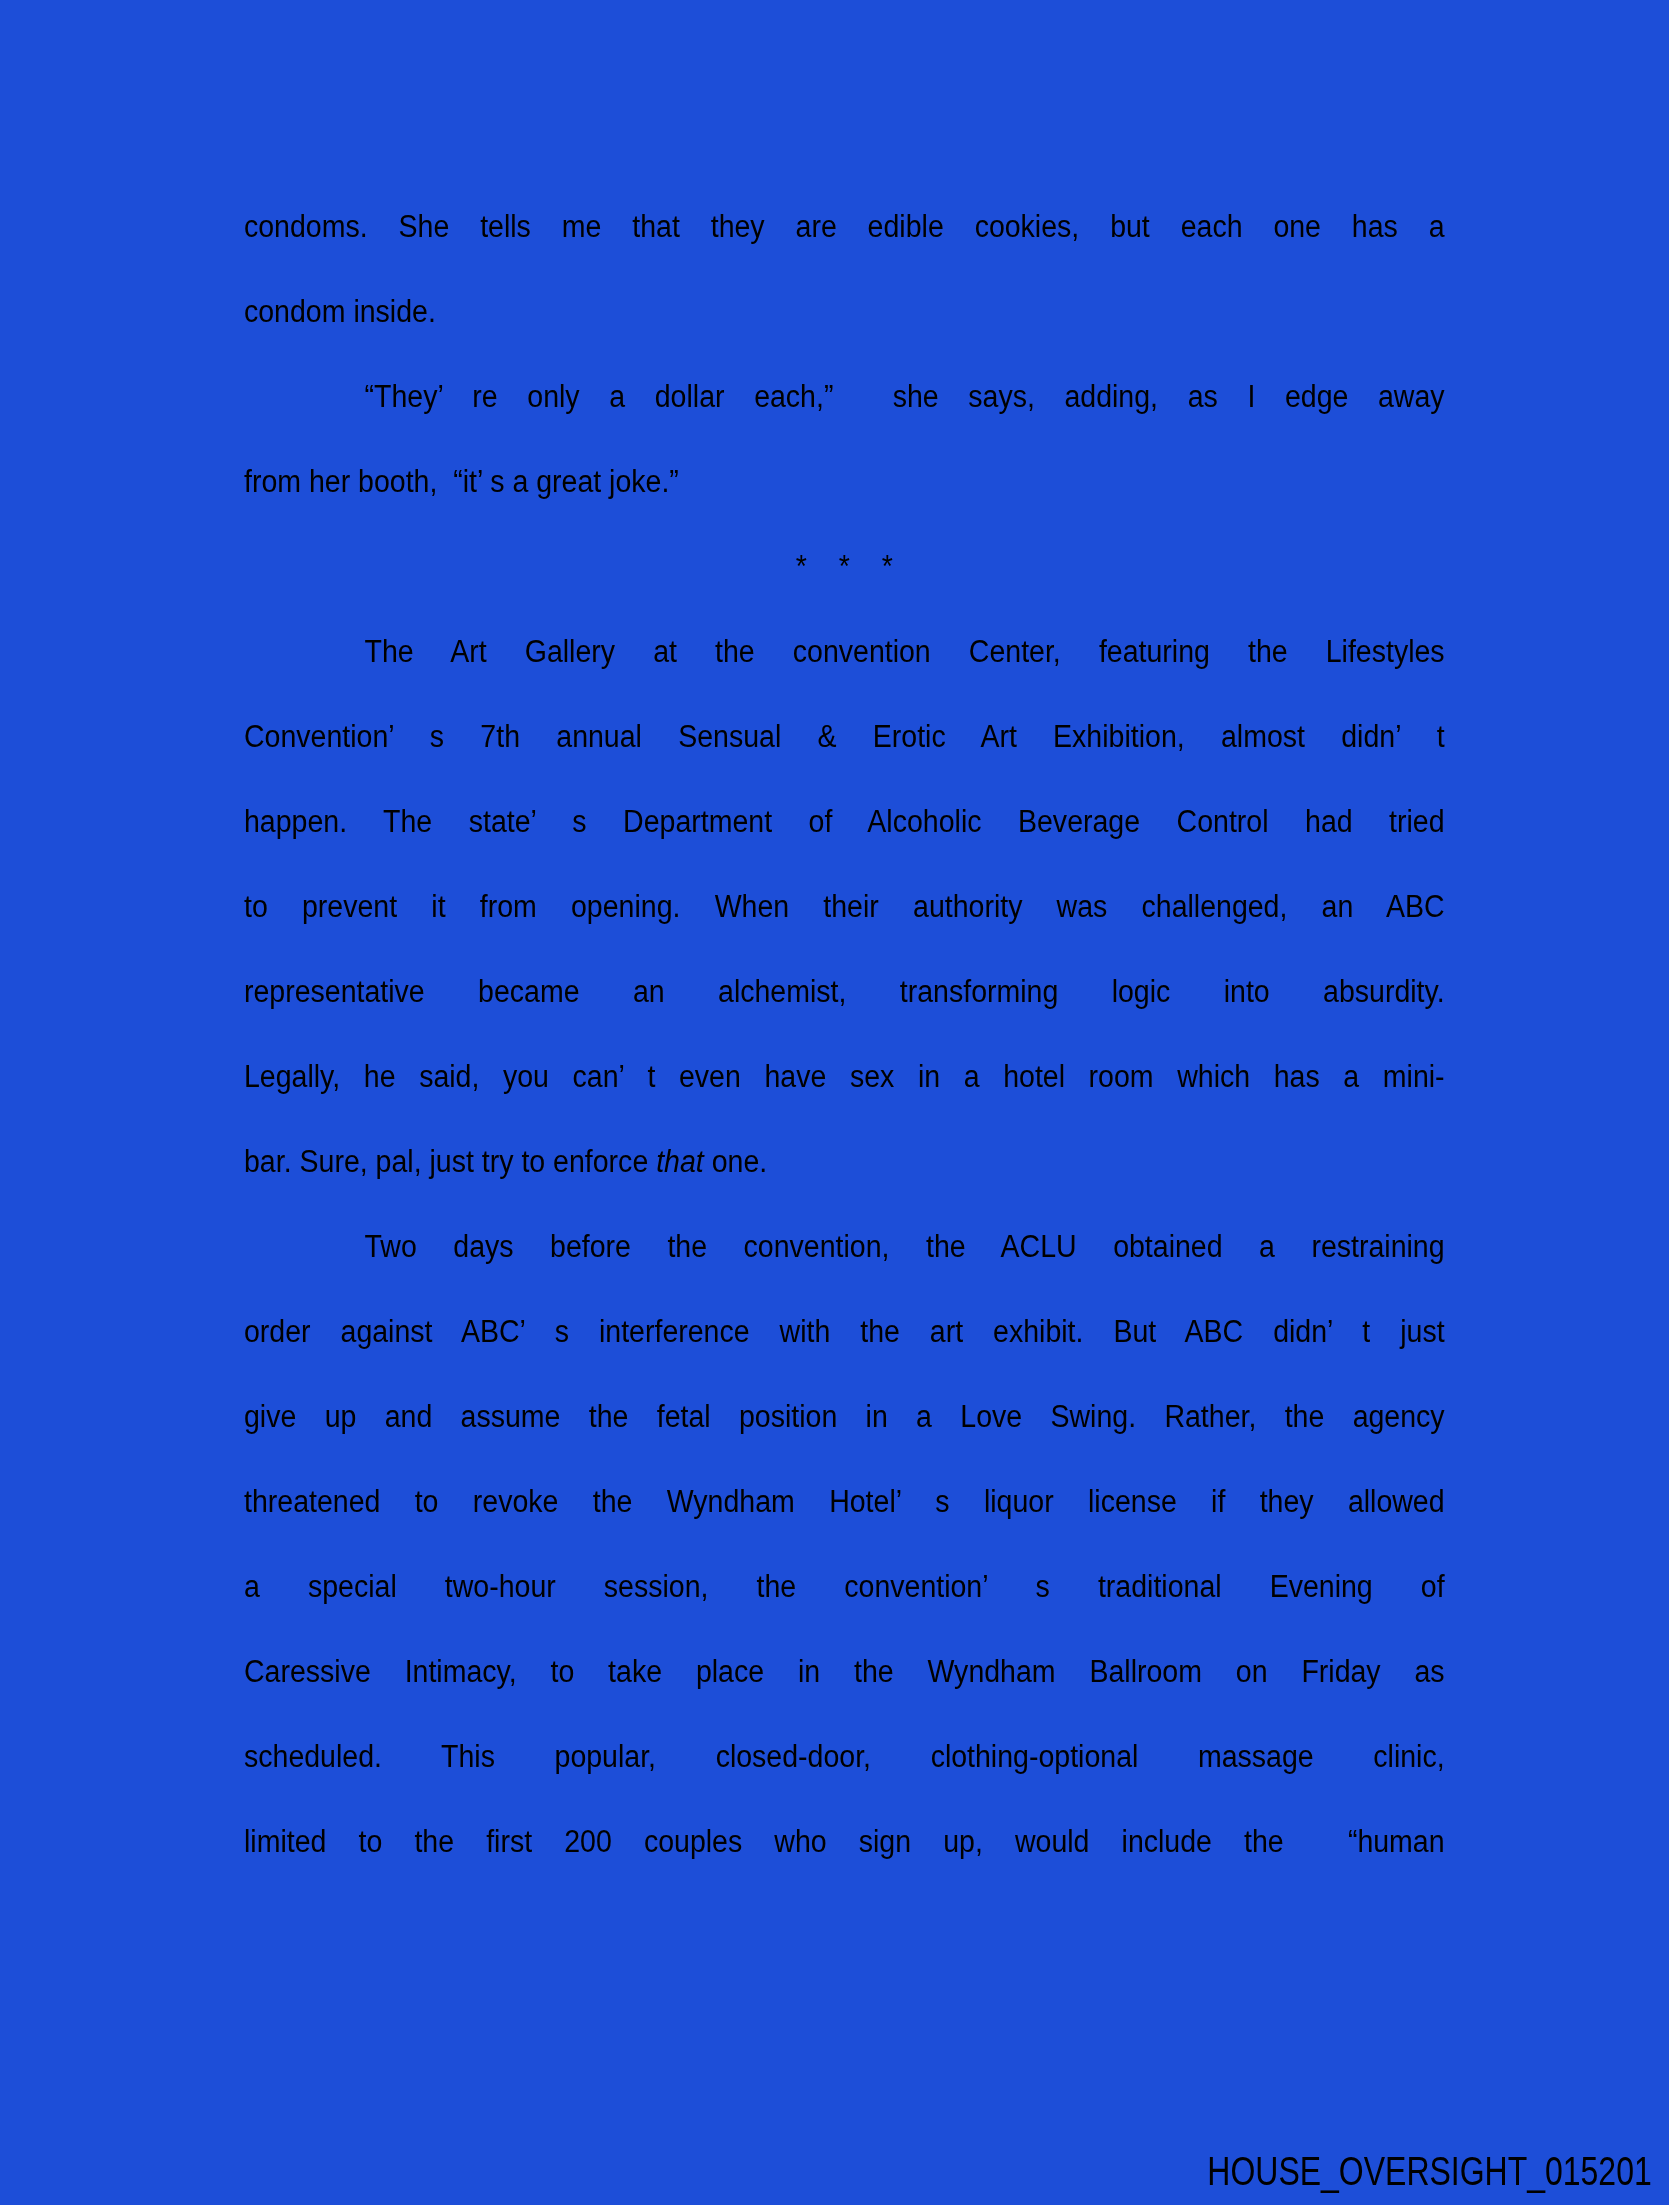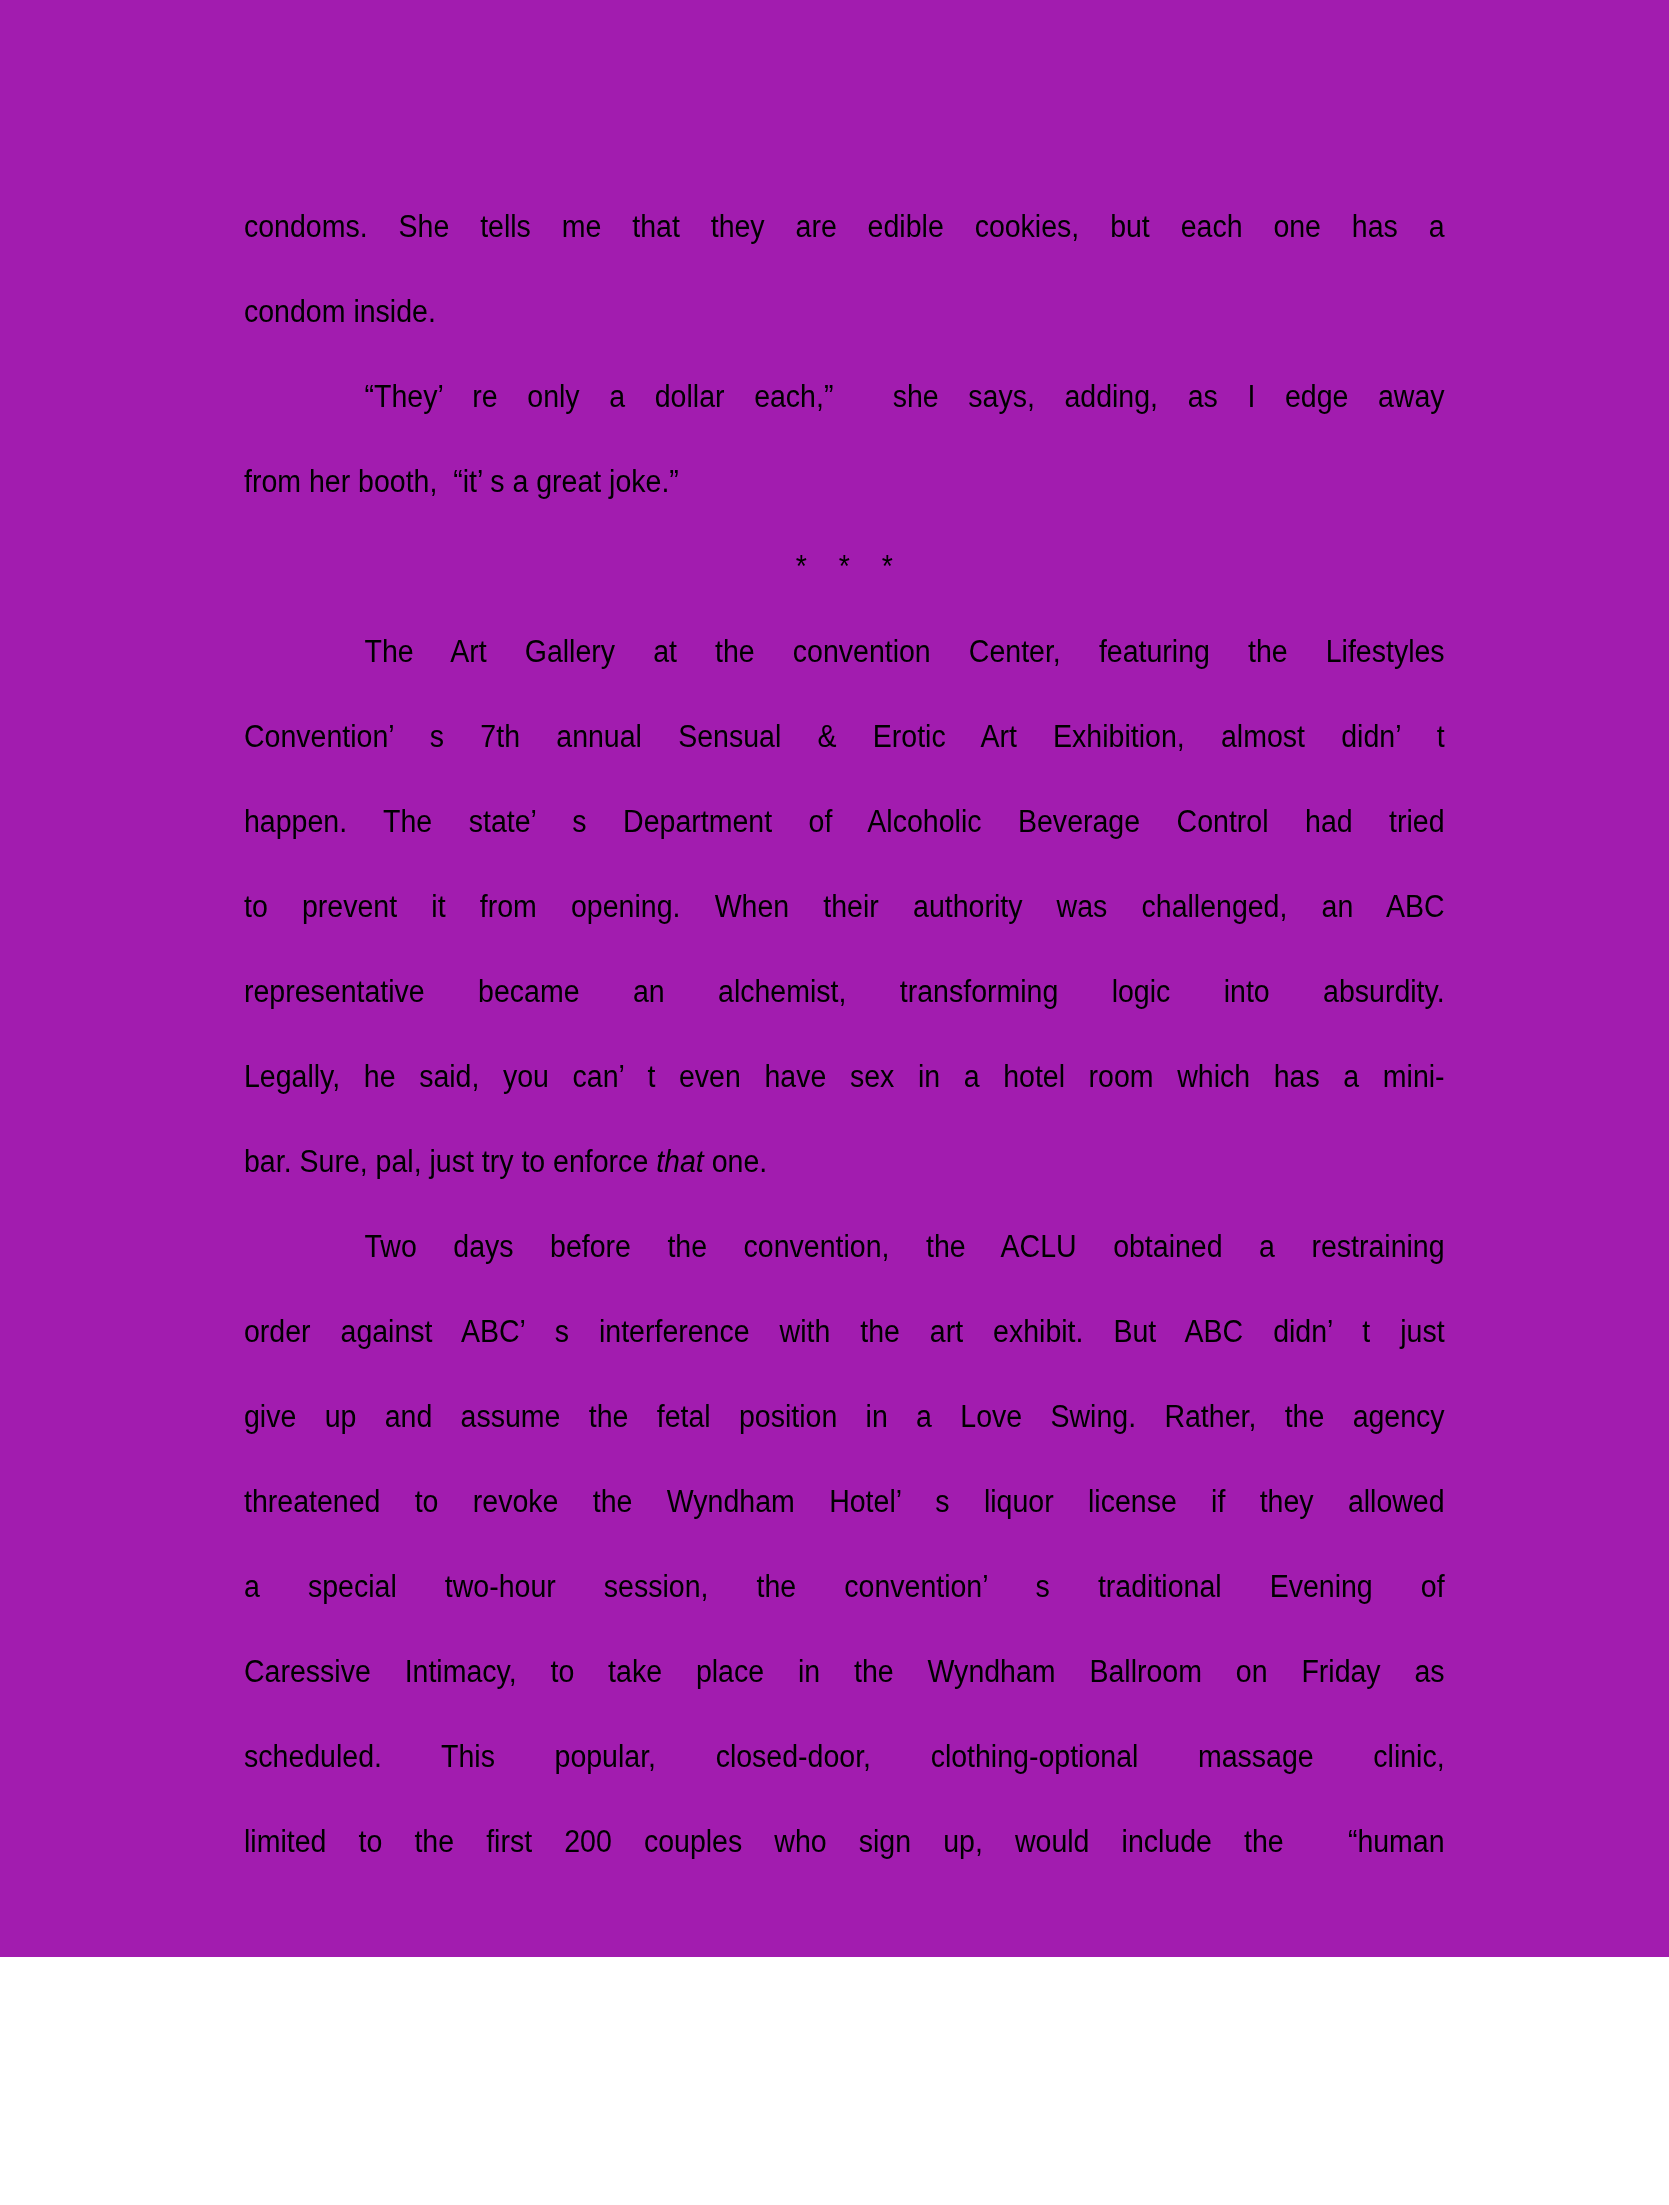--- a/index.html
+++ b/index.html
@@ -3,22 +3,22 @@
 <meta charset="utf-8">
 <style>
   html, body {
     margin: 0;
     padding: 0;
     background: #ffffff;
   }
   .page {
     position: relative;
     width: 1669px;
-    height: 1957px;
-    background: #a21caf;
+    height: 2205px;
+    background: #1d4ed8;
     overflow: hidden;
     font-family: "Liberation Sans", sans-serif;
     color: #000000;
   }
   .text-block {
     position: absolute;
     left: 244px;
     top: 184px;
     width: 1305px;
     transform: scaleX(0.92);

